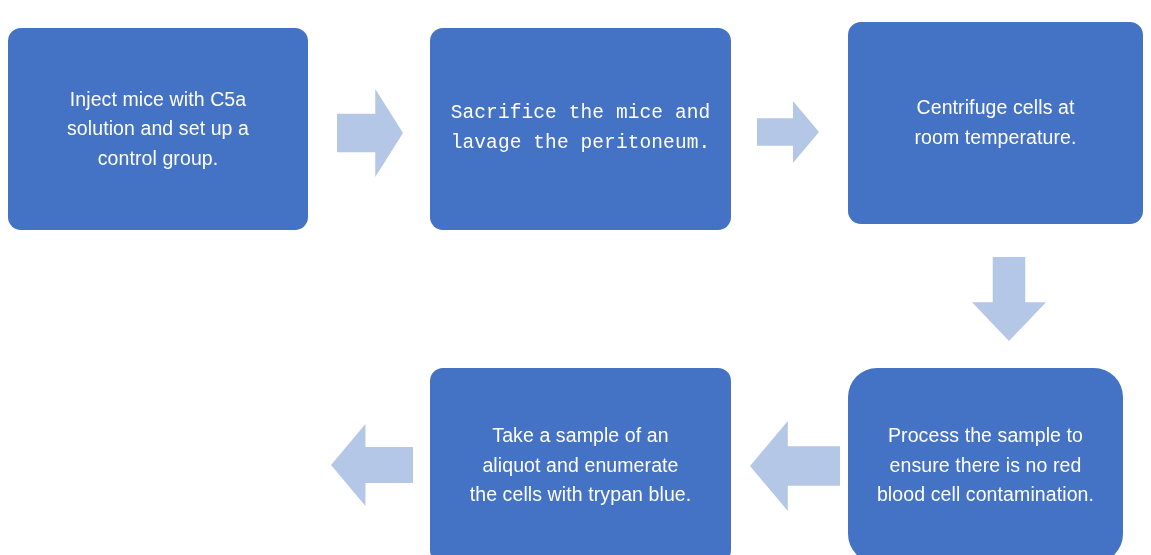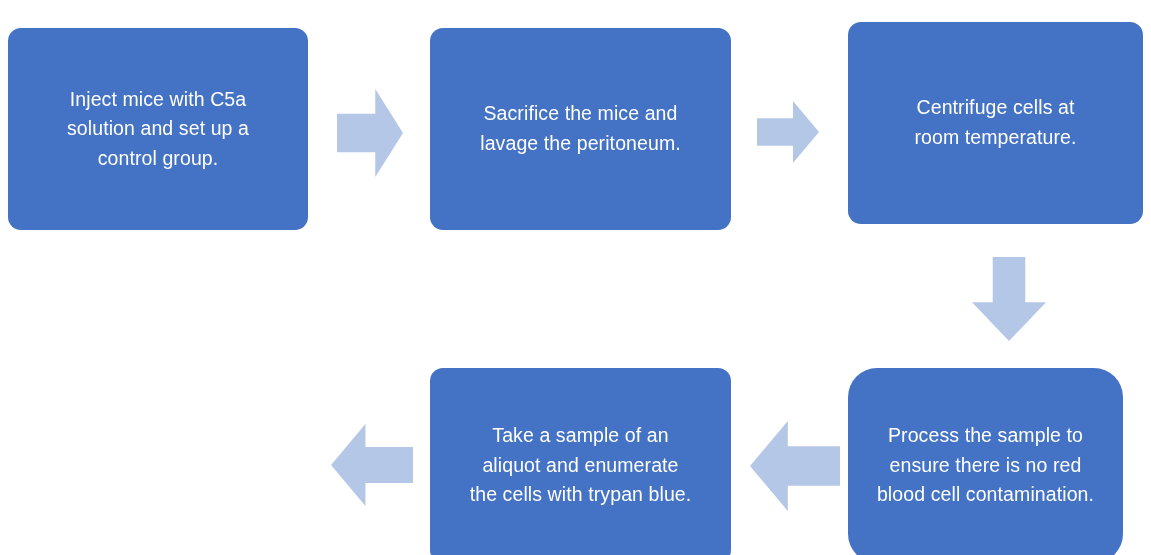--- a/index.html
+++ b/index.html
@@ -61,21 +61,21 @@
 solution and set up a
 control group.</span>
   </div>
 
   <div class="arrow" id="arrow-0" style="left: 337px; top: 71px; width: 66px; height: 88px;">
     <svg viewBox="0 0 100 100" preserveAspectRatio="none">
       <polygon class="arrow-shape" points="0,28 58,28 58,0 100,50 58,100 58,72 0,72" style="fill: rgb(180, 199, 231);"></polygon>
     </svg>
   </div>
 
-  <div class="node" id="node-1" style="left: 430px; top: 10px; width: 301px; height: 202px; background: rgb(68, 114, 196);">
+  <div class="node" id="node-1" style="left: 430px; top: 10px; width: 301px; height: 202px; background: rgb(68, 114, 196); font-family: Liberation Mono, monospace;">
     <span class="node-label">Sacrifice the mice and
 lavage the peritoneum.</span>
   </div>
 
   <div class="arrow" id="arrow-1" style="left: 757px; top: 83px; width: 62px; height: 62px;">
     <svg viewBox="0 0 100 100" preserveAspectRatio="none">
       <polygon class="arrow-shape" points="0,28 58,28 58,0 100,50 58,100 58,72 0,72" style="fill: rgb(180, 199, 231);"></polygon>
     </svg>
   </div>
 

